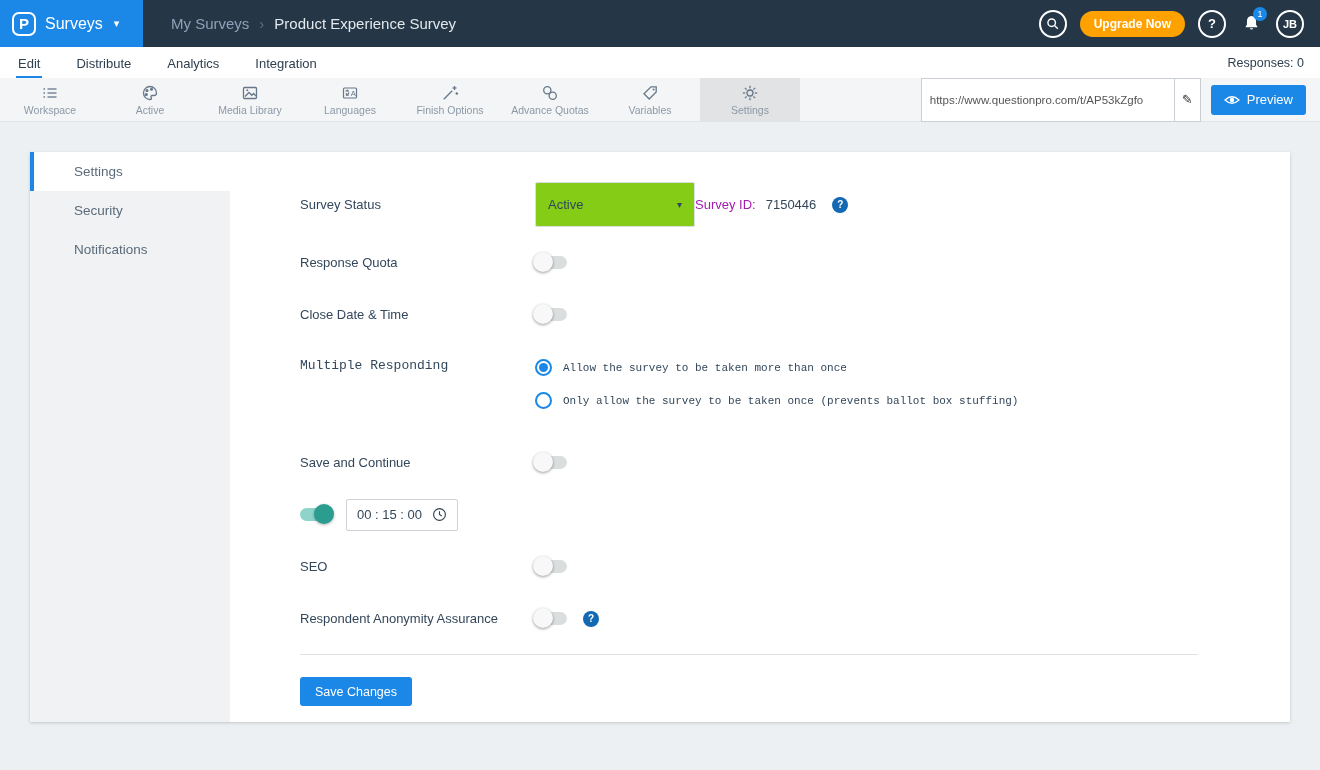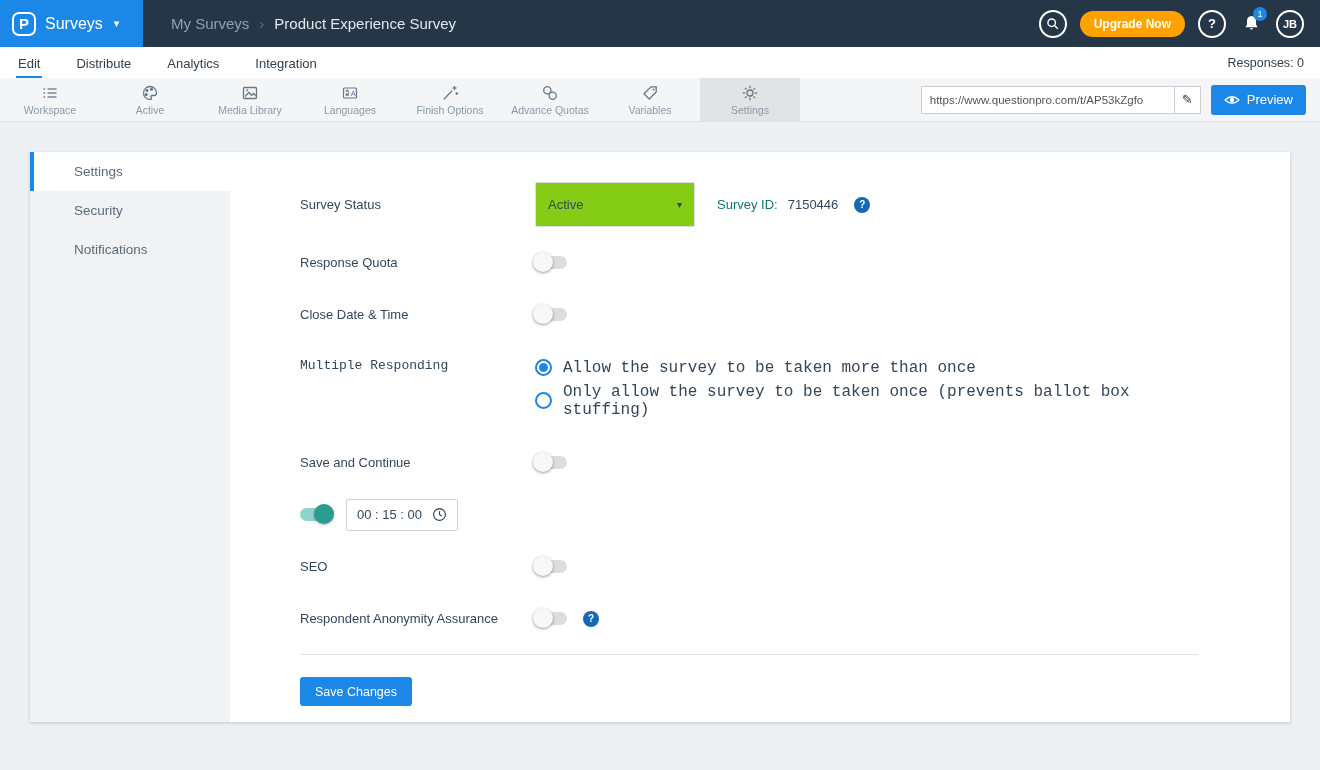--- a/index.html
+++ b/index.html
@@ -28,55 +28,55 @@
   .tab.active { border-bottom-color:#1b87e6; }
   .responses { margin-left:auto; font-size:12.5px; color:#2f4050; }
 
   
   .toolbar { height:44px; background:#f4f5f6; border-bottom:1px solid #e0e3e6; display:flex; align-items:stretch; }
   .tool-item { width:100px; display:flex; flex-direction:column; align-items:center; justify-content:center; gap:2px; color:#66788a; cursor:pointer; }
   .tool-item.active { background:#e2e3e4; }
   .ticon { height:19px; display:flex; align-items:center; }
   .tlabel { font-size:10.5px; color:#8b99a7; white-space:nowrap; }
   .toolbar-right { margin-left:auto; display:flex; align-items:center; gap:10px; padding-right:14px; }
-  .url-box { width:280px; height:28px; background:#fff; border:1px solid #c9cfd4; display:flex; align-items:stretch; }
+  .url-box { width:280px; height:44px; background:#fff; border:1px solid #c9cfd4; display:flex; align-items:stretch; }
   .url-text { flex:1; font-size:11.5px; color:#555; padding:0 8px; display:flex; align-items:center; white-space:nowrap; overflow:hidden; cursor:text; }
   .url-edit { width:26px; border-left:1px solid #c9cfd4; display:flex; align-items:center; justify-content:center; font-size:13px; color:#333; cursor:pointer; background:#fff; }
   .preview-btn { height:30px; padding:0 13px; background:#1b87e6; color:#fff; border-radius:3px; display:flex; align-items:center; gap:7px; font-size:13px; cursor:pointer; border:none; }
 
   
   .content { padding:30px; height:648px; }
   .card { display:flex; background:#fff; height:570px; box-shadow:0 1px 3px rgba(0,0,0,.18); }
   .card-sidebar { width:200px; background:#f1f2f3; flex:none; }
   .side-item { height:39px; display:flex; align-items:center; padding-left:40px; font-size:13.5px; color:#5a6b7b; border-left:4px solid transparent; cursor:pointer; }
   .side-item.active { background:#fff; border-left-color:#1b87e6; }
 
   .form { flex:1; padding:30px 92px 0 70px; }
   .frow { display:flex; align-items:center; margin-bottom:19px; min-height:33px; }
   .frow-multi { align-items:flex-start; margin-bottom:24px;font-family:Liberation Mono, monospace; }
   .flabel { width:235px; font-size:13px; color:#33475b; flex:none; }
   .frow-multi .flabel { padding-top:8px; }
 
   .select-box { width:160px; height:45px; background:#84cc16; border:1px solid #dcdedf; border-radius:2px; display:flex; align-items:center; font-size:13px; color:#33475b; padding:0 12px; cursor:pointer; }
   .select-caret { margin-left:auto; font-size:10px; color:#33475b; }
-  .sid-label { margin-left:22px; font-size:13px; color:#0f766e; }
+  .sid-label { font-size:13px; color:#a21caf; }
   .sid-value { margin-left:10px; font-size:13px; color:#33475b; }
   .help-dot { width:16px; height:16px; border-radius:50%; background:#1569b3; color:#fff; font-size:10px; font-weight:bold; display:flex; align-items:center; justify-content:center; margin-left:16px; cursor:pointer; flex:none; }
 
   .toggle { position:relative; width:32px; height:13px; border-radius:7px; background:#dadedf; cursor:pointer; flex:none; }
   .toggle .knob { position:absolute; width:20px; height:20px; border-radius:50%; background:#f8f8f8; top:-4px; left:-2px; box-shadow:0 1px 3px rgba(0,0,0,.4); }
   .toggle.on { background:#8fd4cb; }
   .toggle.on .knob { left:auto; right:-2px; background:#2a9d8f; box-shadow:0 1px 3px rgba(0,0,0,.3); }
 
   .radio-group { padding-top:6px; }
   .radio-option { display:flex; align-items:center; gap:11px; height:23px; margin-bottom:10px; cursor:pointer; }
   .radio-circle { width:17px; height:17px; border-radius:50%; border:2px solid #1b87e6; display:flex; align-items:center; justify-content:center; background:#fff; flex:none; }
   .radio-circle .dot { width:9px; height:9px; border-radius:50%; background:#1b87e6; display:none; }
   .radio-option.selected .radio-circle .dot { display:block; }
-  .radio-label { font-size:16px; color:#33475b; }
+  .radio-label { font-size:11px; color:#33475b; }
 
   .red-line { width:78px; height:3px; background:#e0332c; margin-top:4px; }
 
   .time-box { margin-left:14px; height:32px; border:1px solid #cdd3d8; border-radius:2px; background:#fff; display:flex; align-items:center; gap:10px; padding:0 10px; font-size:13px; color:#33475b; cursor:text; }
 
   .divider { height:1px; background:#dfe3e6; margin:18px 0 22px; }
   .save-btn { height:29px; padding:8px 15px; background:#1b87e6; color:#fff; font-size:12.5px; border:none; border-radius:3px; cursor:pointer; font-family:"Liberation Sans", sans-serif; }
 </style>
 </head>
 <body>

